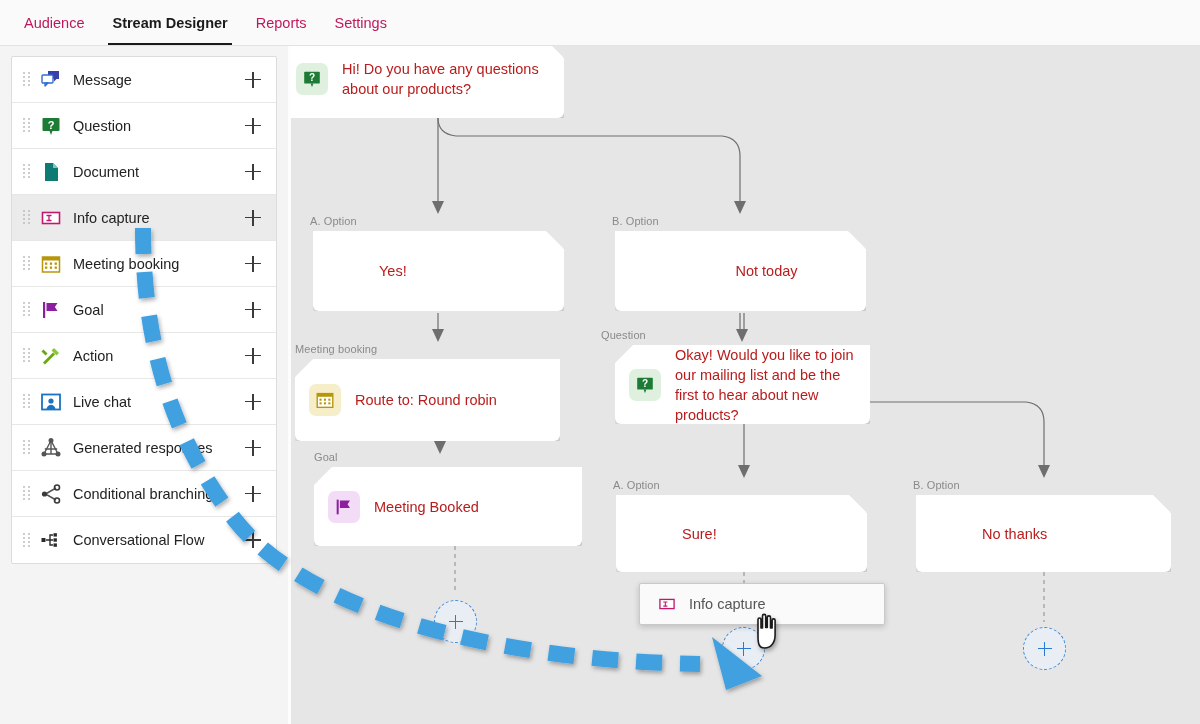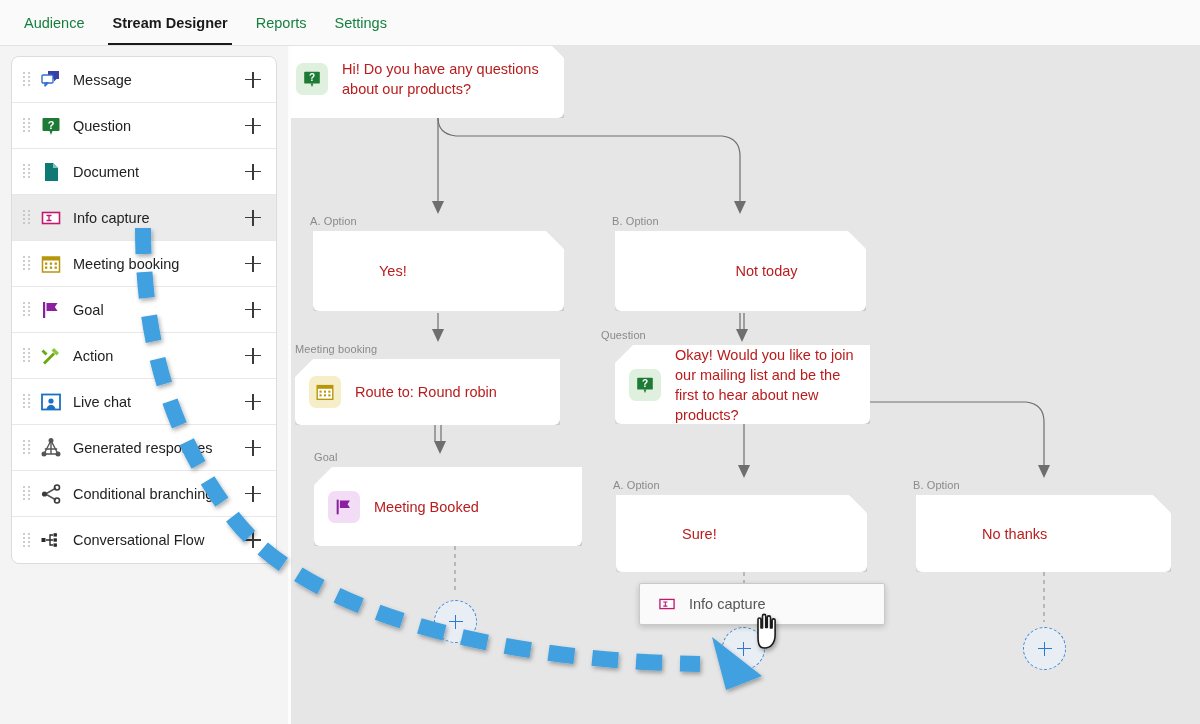--- a/index.html
+++ b/index.html
@@ -11,36 +11,36 @@
   #app { position: relative; width: 1200px; height: 724px; background: #fff; }
 
   
   .topnav {
     position: absolute; left: 0; top: 0; width: 1200px; height: 46px;
     background: #fafafa; border-bottom: 1px solid #e3e3e3;
     display: flex; align-items: stretch; padding-left: 10px;
   }
   .navtab {
     display: flex; align-items: center; padding: 0 14px;
-    font-size: 14.5px; color: #15803d; cursor: pointer; position: relative;
+    font-size: 14.5px; color: #be185d; cursor: pointer; position: relative;
     white-space: nowrap;
   }
   .navtab.active { color: #1a1a1a; font-weight: 600; }
   .navtab.active::after {
     content: ""; position: absolute; left: 10px; right: 10px; bottom: 0;
     height: 2.5px; background: #1a1a1a;
   }
 
   
   .sidebar {
     position: absolute; left: 0; top: 46px; width: 288px; height: 678px;
     background: #f4f4f4; padding: 10px 11px;
   }
   .palette {
-    background: #fff; border: 1px solid #dcdcdc; border-radius: 8px;
+    background: #fff; border: 1px solid #dcdcdc; border-radius: 2px;
     overflow: hidden;
   }
   .pal-item {
     display: flex; align-items: center; height: 46px;
     border-bottom: 1px solid #e8e8e8; cursor: pointer; position: relative;
     padding: 0 12px 0 10px;
   }
   .pal-item:last-child { border-bottom: none; }
   .pal-item.selected { background: #ebebeb; }
   .grip {
@@ -452,21 +452,21 @@
     <div class="node fold-tr" style="left:25px; top:185px; width:251px; height:80px;">
       <span class="node-text plain">Yes!</span>
     </div>
 
     <div class="branch-label" style="left:324px; top:169px;">B. Option</div>
     <div class="node fold-tr" style="left:327px; top:185px; width:251px; height:80px;justify-content:center;">
       <span class="node-text plain">Not today</span>
     </div>
 
     <div class="branch-label" style="left:7px; top:297px;">Meeting booking</div>
-    <div class="node fold-tl" style="left:7px; top:313px; width:265px; height:66px;">
+    <div class="node fold-tl" style="left:7px; top:313px; width:265px; height:82px;">
       <span class="node-icon" style="background:#f5eec9;">
         <svg width="22" height="22" viewBox="0 0 24 24">
             <rect x="3.5" y="5" width="17" height="15" fill="#fff" stroke="#b8960c" stroke-width="1.5"></rect>
             <rect x="3.5" y="5" width="17" height="3.5" fill="#b8960c"></rect>
             <g fill="#b8960c">
               <rect x="6" y="10.5" width="2.3" height="2.3"></rect>
               <rect x="10.8" y="10.5" width="2.3" height="2.3"></rect>
               <rect x="15.6" y="10.5" width="2.3" height="2.3"></rect>
               <rect x="6" y="14.5" width="2.3" height="2.3"></rect>
               <rect x="10.8" y="14.5" width="2.3" height="2.3"></rect>

